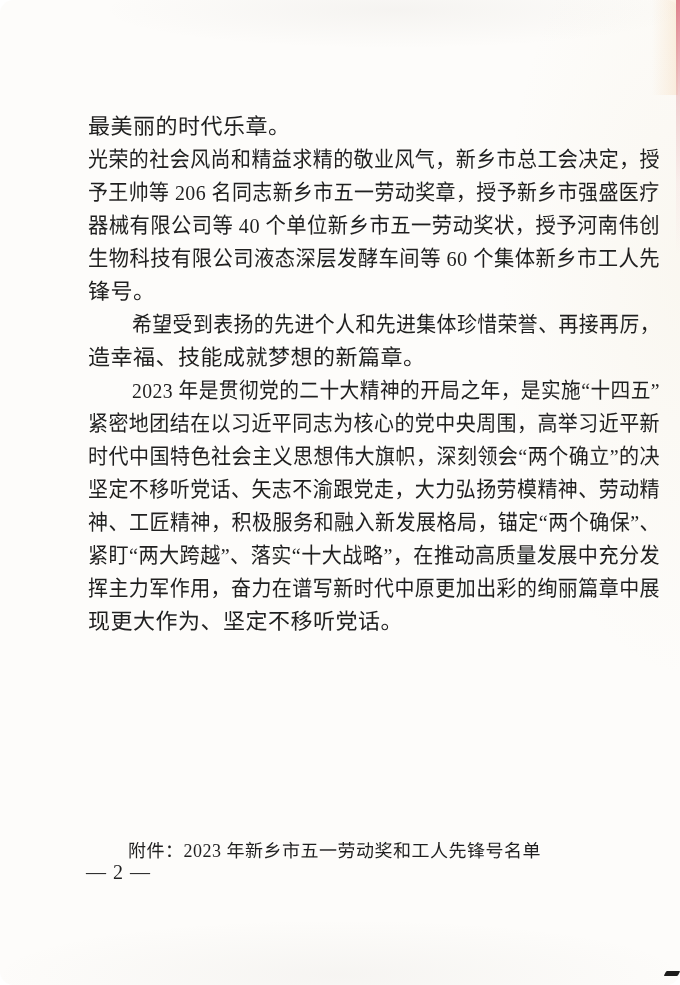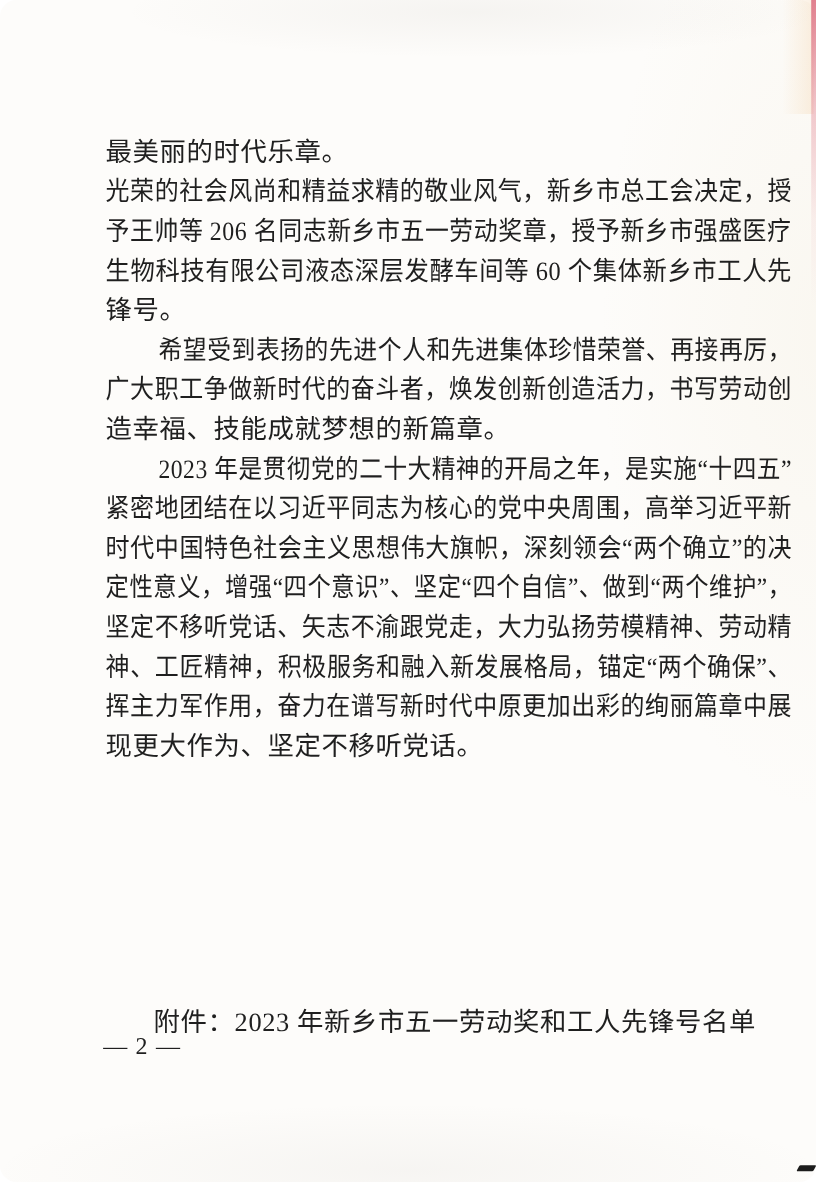--- a/index.html
+++ b/index.html
@@ -74,21 +74,21 @@
     transform-origin: 0 50%;
     white-space: nowrap;
   }
   .attachment-line {
     position: absolute;
     left: 88px;
     top: 835px;
     width: 572px;
     padding-left: 40px;
     box-sizing: border-box;
-    font-size: 22px;
+    font-size: 18px;
     line-height: 33px;
     letter-spacing: 0.5px;
     white-space: nowrap;
   }
   .page-number {
     position: absolute;
     left: 86px;
     top: 856px;
     font-size: 20px;
     line-height: 33px;
@@ -100,31 +100,31 @@
 <body>
 
 <div class="page">
   <div class="stamp-halo"></div>
   <div class="stamp-bleed"></div>
 
   <div class="body-text" id="body-text">
       <div class="line"><span class="line-text" style="transform: scaleX(1);">最美丽的时代乐章。</span></div>
       <div class="line fill"><span class="line-text" style="transform: scaleX(0.907937);">光荣的社会风尚和精益求精的敬业风气，新乡市总工会决定，授</span></div>
       <div class="line fill"><span class="line-text" style="transform: scaleX(0.905063);">予王帅等 206 名同志新乡市五一劳动奖章，授予新乡市强盛医疗</span></div>
+      <div class="line fill"><span class="line-text" style="transform: scaleX(0.922581);">器械有限公司等 40 个单位新乡市五一劳动奖状，授予河南伟创</span></div>
       <div class="line fill"><span class="line-text" style="transform: scaleX(0.922581);">生物科技有限公司液态深层发酵车间等 60 个集体新乡市工人先</span></div>
       <div class="line"><span class="line-text" style="transform: scaleX(1); text-align: center;">锋号。</span></div>
       <div class="line indent fill"><span class="line-text" style="transform: scaleX(0.902564);">希望受到表扬的先进个人和先进集体珍惜荣誉、再接再厉，</span></div>
-      <div class="line fill"><span class="line-text" style="transform: scaleX(0.907937);">广大职工争做新时代的奋斗者，焕发创新创造活力，书写劳动创</span></div>
       <div class="line"><span class="line-text" style="transform: scaleX(1);">造幸福、技能成就梦想的新篇章。</span></div>
       <div class="line indent fill"><span class="line-text" style="transform: scaleX(0.894915);">2023 年是贯彻党的二十大精神的开局之年，是实施“十四五”</span></div>
       <div class="line fill"><span class="line-text" style="transform: scaleX(0.907937);">紧密地团结在以习近平同志为核心的党中央周围，高举习近平新</span></div>
       <div class="line fill"><span class="line-text" style="transform: scaleX(0.910828);">时代中国特色社会主义思想伟大旗帜，深刻领会“两个确立”的决</span></div>
-      <div class="line fill"><span class="line-text" style="transform: scaleX(0.88408);">定性意义，增强“四个意识”、坚定“四个自信”、做到“两个维护”，</span></div>
       <div class="line fill"><span class="line-text" style="transform: scaleX(0.907937);">坚定不移听党话、矢志不渝跟党走，大力弘扬劳模精神、劳动精</span></div>
       <div class="line fill"><span class="line-text" style="transform: scaleX(0.910828);">神、工匠精神，积极服务和融入新发展格局，锚定“两个确保”、</span></div>
+      <div class="line fill"><span class="line-text" style="transform: scaleX(0.913738);">紧盯“两大跨越”、落实“十大战略”，在推动高质量发展中充分发</span></div>
       <div class="line fill"><span class="line-text" style="transform: scaleX(0.907937);">挥主力军作用，奋力在谱写新时代中原更加出彩的绚丽篇章中展</span></div>
       <div class="line"><span class="line-text" style="transform: scaleX(1);">现更大作为、坚定不移听党话。</span></div>
     </div>
 
   <div class="attachment-line">
     <span class="line-text" id="attachment-text">附件：2023 年新乡市五一劳动奖和工人先锋号名单</span>
   </div>
 
   <div class="page-number">— 2 —</div>
 

